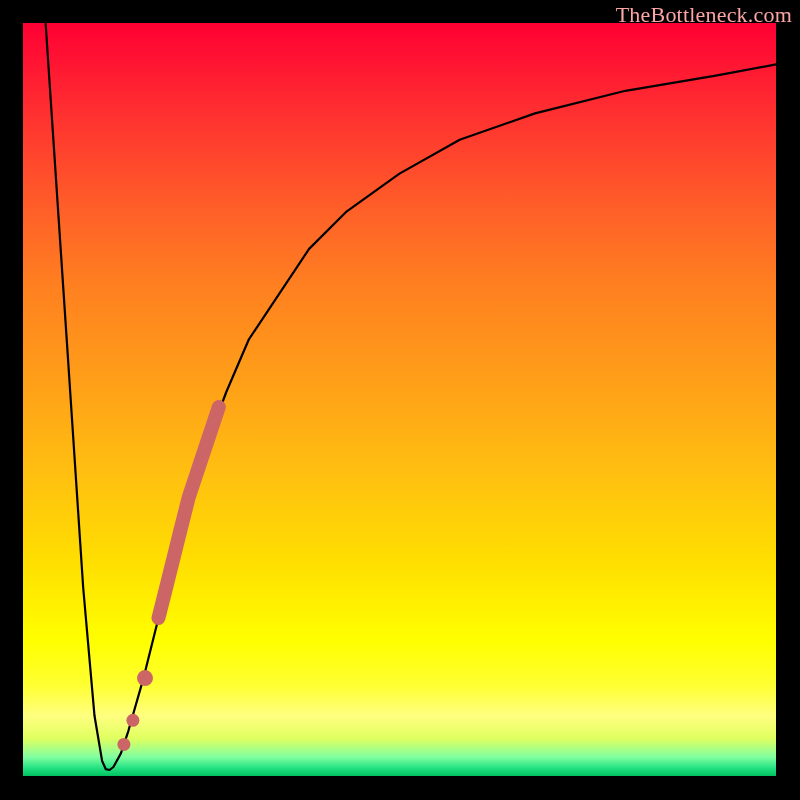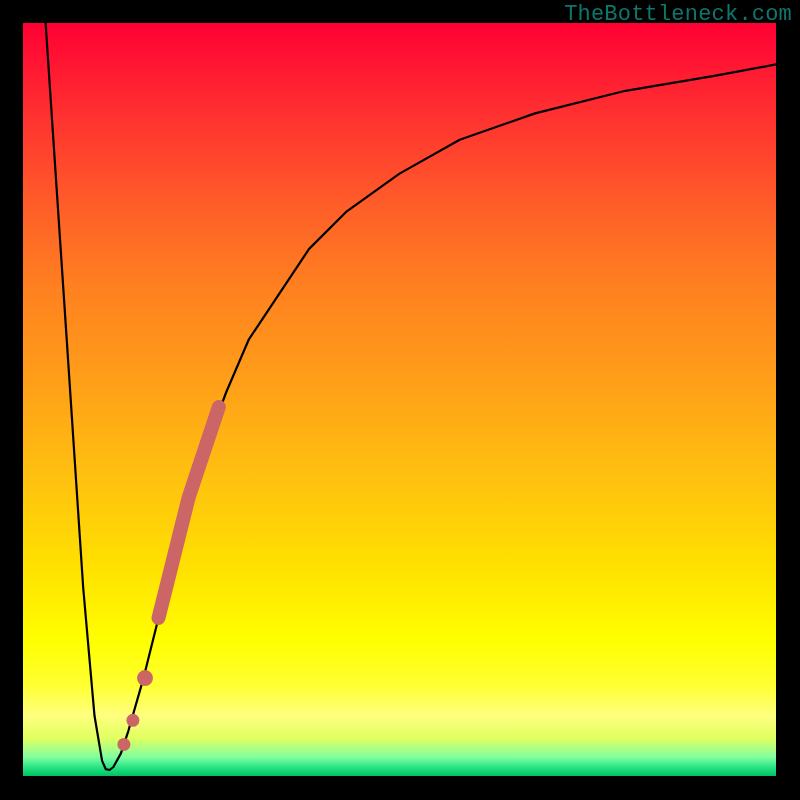--- a/index.html
+++ b/index.html
@@ -49,24 +49,24 @@
   }
   .curve {
     position: absolute;
     inset: 0;
     pointer-events: none;
   }
   .watermark {
     position: absolute;
     top: 2px;
     right: 8px;
-    color: #0f766e;
+    color: #fca5a5;
     font-size: 22px;
     letter-spacing: 0.2px;
-    font-family: Liberation Mono, monospace;
+    font-family: Liberation Serif, serif;
   }
 </style>
 </head>
 <body>
 
 <div class="frame">
   <div class="plot">
     <div class="gradient"></div>
     <svg class="curve" viewBox="0 0 753 753" preserveAspectRatio="none">
 

